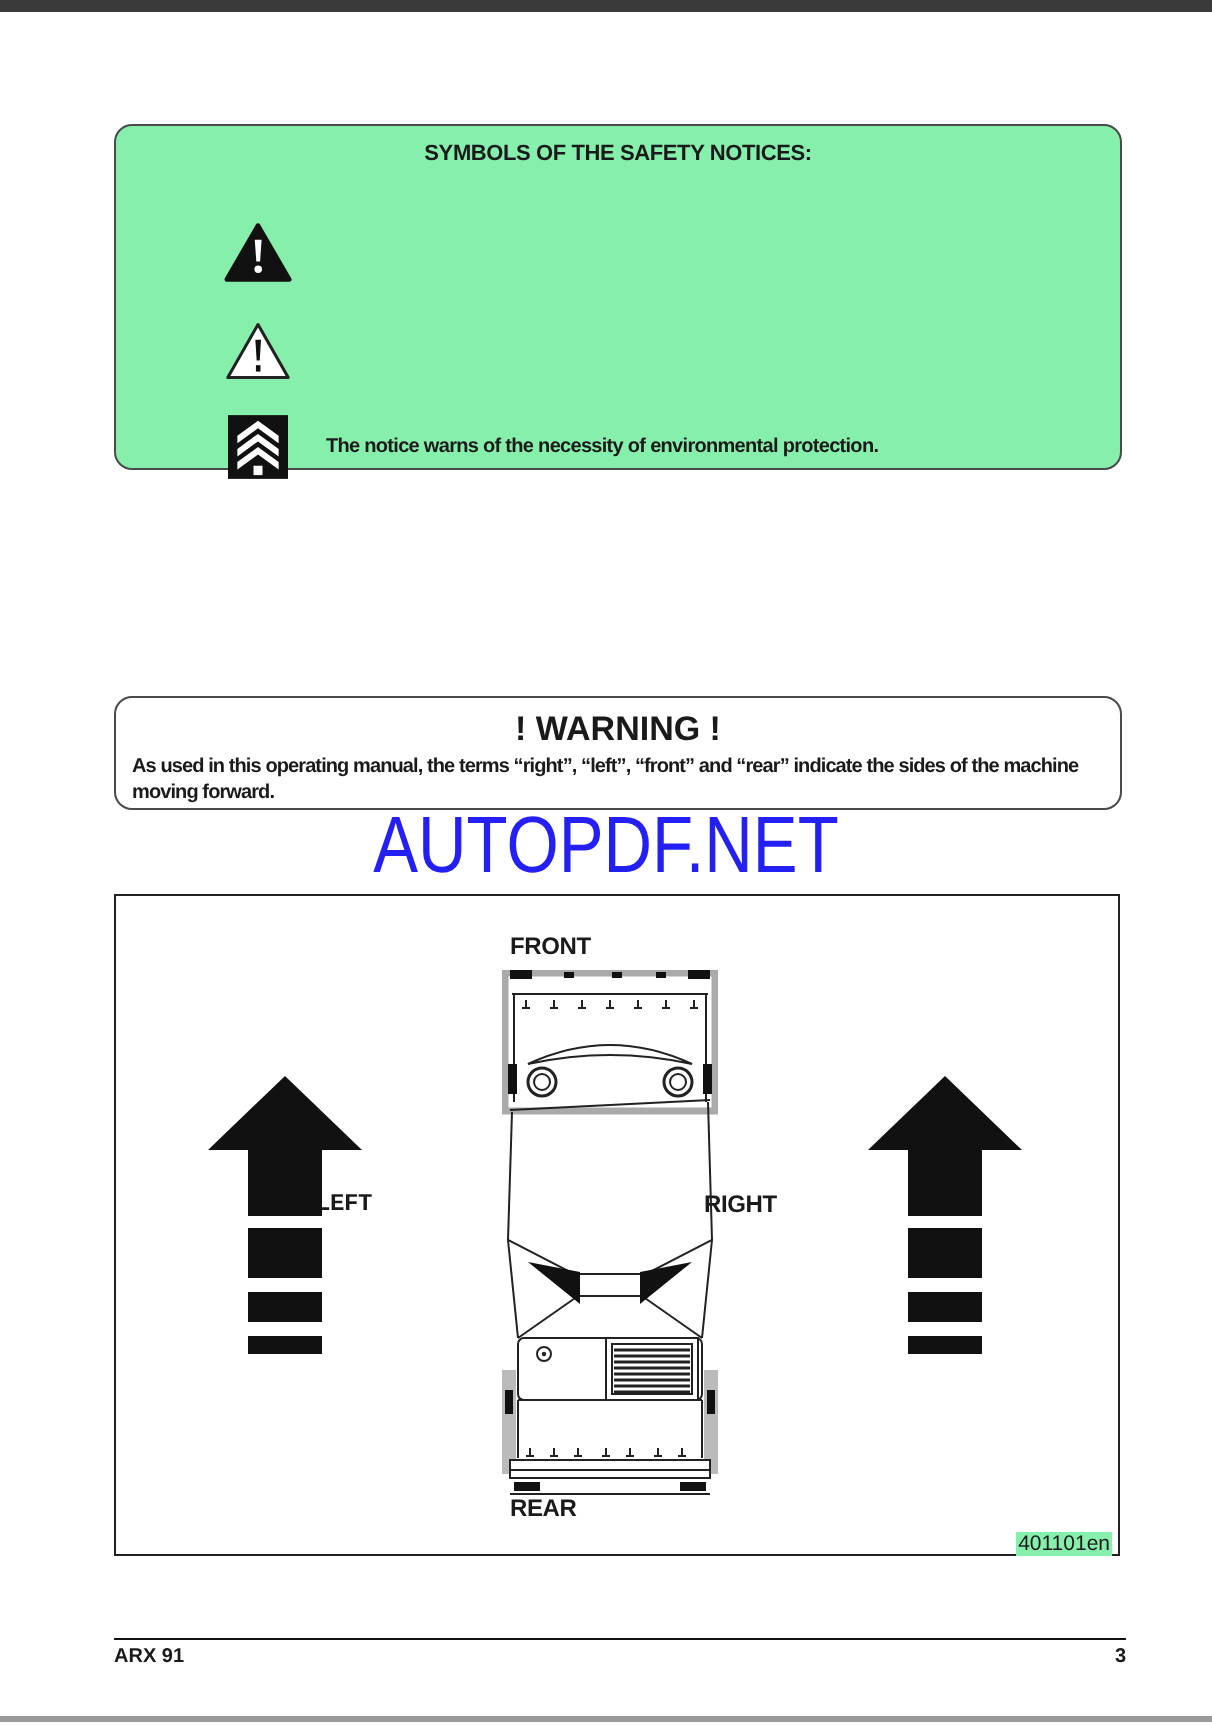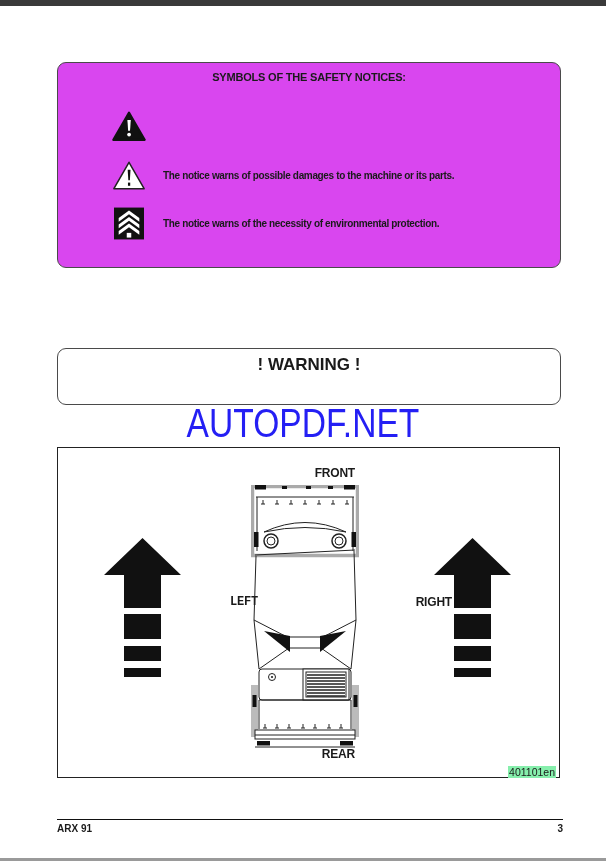--- a/index.html
+++ b/index.html
@@ -4,43 +4,43 @@
 <style>
   html,body{margin:0;padding:0;}
   body{
     width:606px;height:863px;position:relative;background:#ffffff;
     font-family:"Liberation Sans",sans-serif;color:#1a1a1a;overflow:hidden;
   }
   .top-bar{position:absolute;left:0;top:0;width:606px;height:6px;background:#3a3a3a;}
   .bottom-bar{position:absolute;left:0;top:858px;width:606px;height:3px;background:#9a9a9a;}
 
   
-  .safety-box{position:absolute;left:57px;top:62px;width:504px;height:206px;
-    border:1.3px solid #4a4a4a;border-radius:9px;box-sizing:border-box;background:#d946ef;}
+  .safety-box{position:absolute;left:57px;top:62px;width:504px;height:173px;
+    border:1.3px solid #4a4a4a;border-radius:9px;box-sizing:border-box;background:#86efac;}
   .safety-title{margin-top:8px;text-align:center;font-size:11px;font-weight:bold;letter-spacing:-0.2px;}
   .notice-row{position:absolute;left:53px;display:flex;align-items:center;}
   .notice-row .icon-wrap{width:36px;height:34px;display:flex;align-items:center;justify-content:center;flex:0 0 36px;}
   .notice-text{margin-left:16px;font-size:10px;font-weight:bold;letter-spacing:-0.35px;white-space:nowrap;}
   .row-1{top:46px;} .row-2{top:95px;} .row-3{top:143px;}
 
   
   .warning-box{position:absolute;left:57px;top:348px;width:504px;height:57px;
     border:1.3px solid #4a4a4a;border-radius:9px;box-sizing:border-box;background:#fff;}
   .warning-title{margin-top:6px;text-align:center;font-size:17px;font-weight:bold;}
   .warning-body{margin:2px 8px 0 8px;font-size:10px;font-weight:bold;line-height:13px;letter-spacing:-0.45px;}
 
   
   .watermark{position:absolute;left:0;top:403px;width:606px;text-align:center;
     font-size:40px;line-height:40px;font-weight:normal;
     transform:scaleX(0.84);transform-origin:50% 50%;}
 
   
   .figure-box{position:absolute;left:57px;top:447px;width:503px;height:331px;
     border:1.6px solid #222;box-sizing:border-box;background:#fff;}
-  .fig-label{position:absolute;font-size:12px;font-weight:bold;letter-spacing:-0.2px;text-align:right;}
+  .fig-label{position:absolute;font-size:12px;font-weight:bold;letter-spacing:-0.2px;text-align:left;}
   .lbl-front{top:18px;left:197px;width:100px;}
   .lbl-rear{top:299px;left:197px;width:100px;}
   .lbl-left{top:147px;left:100px;width:100px;font-family:Liberation Mono, monospace;}
   .lbl-right{top:147px;left:294px;width:100px;}
   .figure-id{position:absolute;right:3px;bottom:-1px;font-size:10.5px;font-weight:normal;background:#86efac;padding:0 1px;}
   .machine{position:absolute;left:193px;top:37px;}
   .arrow{position:absolute;top:89px;}
   .arrow-left{left:46px;}
   .arrow-right{left:376px;}
 
@@ -68,39 +68,39 @@
   </div>
 
   <div class="notice-row row-2">
     <span class="icon-wrap">
       <svg width="34" height="31" viewBox="0 0 36 32">
         <path d="M18,2 L34,30 L2,30 Z" fill="#fff" stroke="#222" stroke-width="1.6" stroke-linejoin="round"></path>
         <polygon points="16.6,10 19.6,10 18.9,21 17.3,21" fill="#111"></polygon>
         <rect x="16.9" y="23.5" width="2.4" height="3.4" fill="#111"></rect>
       </svg>
     </span>
-    <div class="notice-text">The notice warns of possible damages to the machine or its parts.</div>
   </div>
 
   <div class="notice-row row-3">
     <span class="icon-wrap">
       <svg width="30" height="33" viewBox="0 0 32 34">
         <rect width="32" height="34" fill="#111"></rect>
         <path d="M16,3 L27,11 L27,15 L16,7 L5,15 L5,11 Z" fill="#fff"></path>
         <path d="M16,10 L27,18 L27,22 L16,14 L5,22 L5,18 Z" fill="#fff"></path>
         <path d="M16,17 L27,25 L27,29 L16,21 L5,29 L5,25 Z" fill="#fff"></path>
         <rect x="13.6" y="27" width="4.8" height="5" fill="#fff"></rect>
       </svg>
     </span>
     <div class="notice-text">The notice warns of the necessity of environmental protection.</div>
   </div>
 </div>
 
 <div class="warning-box">
   <div class="warning-title">! WARNING !</div>
+  <div class="warning-body">As used in this operating manual, the terms “right”, “left”, “front” and “rear” indicate the sides of the machine moving forward.</div>
 </div>
 
 <div class="watermark" style="color: rgb(36, 31, 244);">AUTOPDF.NET</div>
 
 <div class="figure-box">
   <div class="fig-label lbl-front">FRONT</div>
   <div class="fig-label lbl-left">LEFT</div>
   <div class="fig-label lbl-right">RIGHT</div>
   <div class="fig-label lbl-rear">REAR</div>
 

